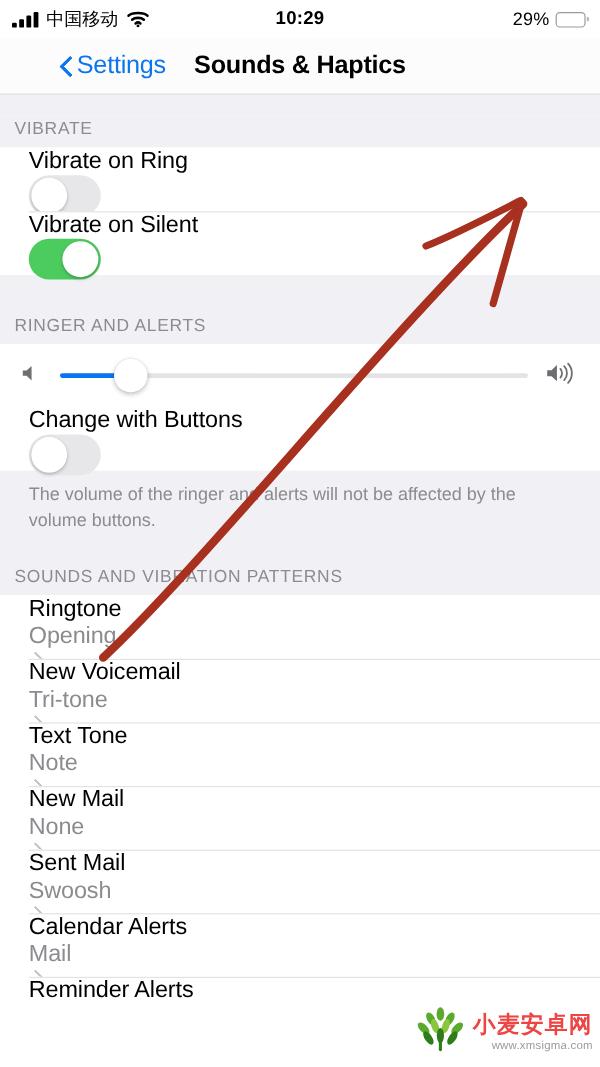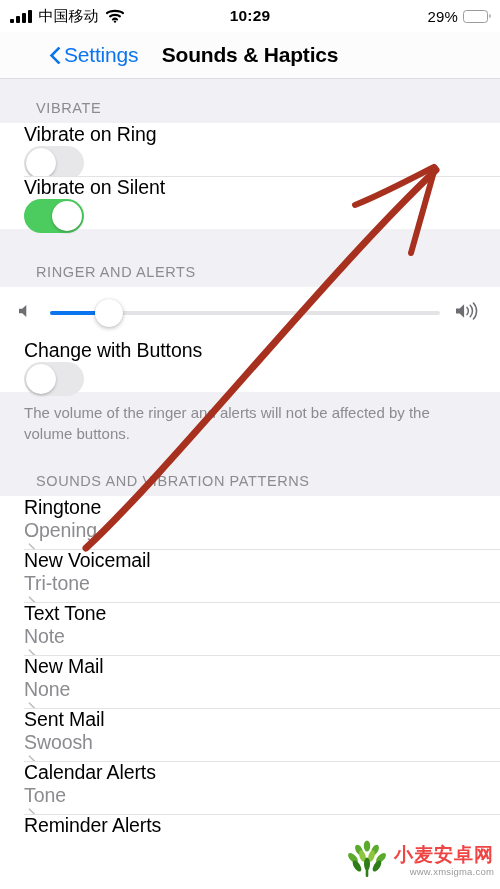--- a/index.html
+++ b/index.html
@@ -167,21 +167,21 @@
 
   
   .group-gap {
     background: #f1f1f5;
   }
   .section-header {
     background: #f1f1f5;
     color: #8b8b90;
     font-size: 14.5px;
     letter-spacing: 0.6px;
-    padding: 0 0 7px 36px;
+    padding: 0 0 7px 12px;
     box-sizing: border-box;
     display: flex;
     align-items: flex-end;
   }
   .section-footer {
     background: #f1f1f5;
     color: #8b8b90;
     font-size: 15px;
     line-height: 21px;
     padding: 10px 26px 4px 24px;
@@ -469,21 +469,21 @@
       <span class="row-value">None</span>
       <span class="chevron-right"></span>
     </div>
     <div class="row">
       <span class="row-label">Sent Mail</span>
       <span class="row-value">Swoosh</span>
       <span class="chevron-right"></span>
     </div>
     <div class="row">
       <span class="row-label">Calendar Alerts</span>
-      <span class="row-value">Tone</span>
+      <span class="row-value">Mail</span>
       <span class="chevron-right"></span>
     </div>
     <div class="row">
       <span class="row-label">Reminder Alerts</span>
       <span class="row-value"></span>
     </div>
   </div>
 
   <svg class="annotation" viewBox="0 0 500 889">
     <g id="arrow-group" fill="none" stroke-linecap="round" stroke-linejoin="round" stroke="#a8301f">

